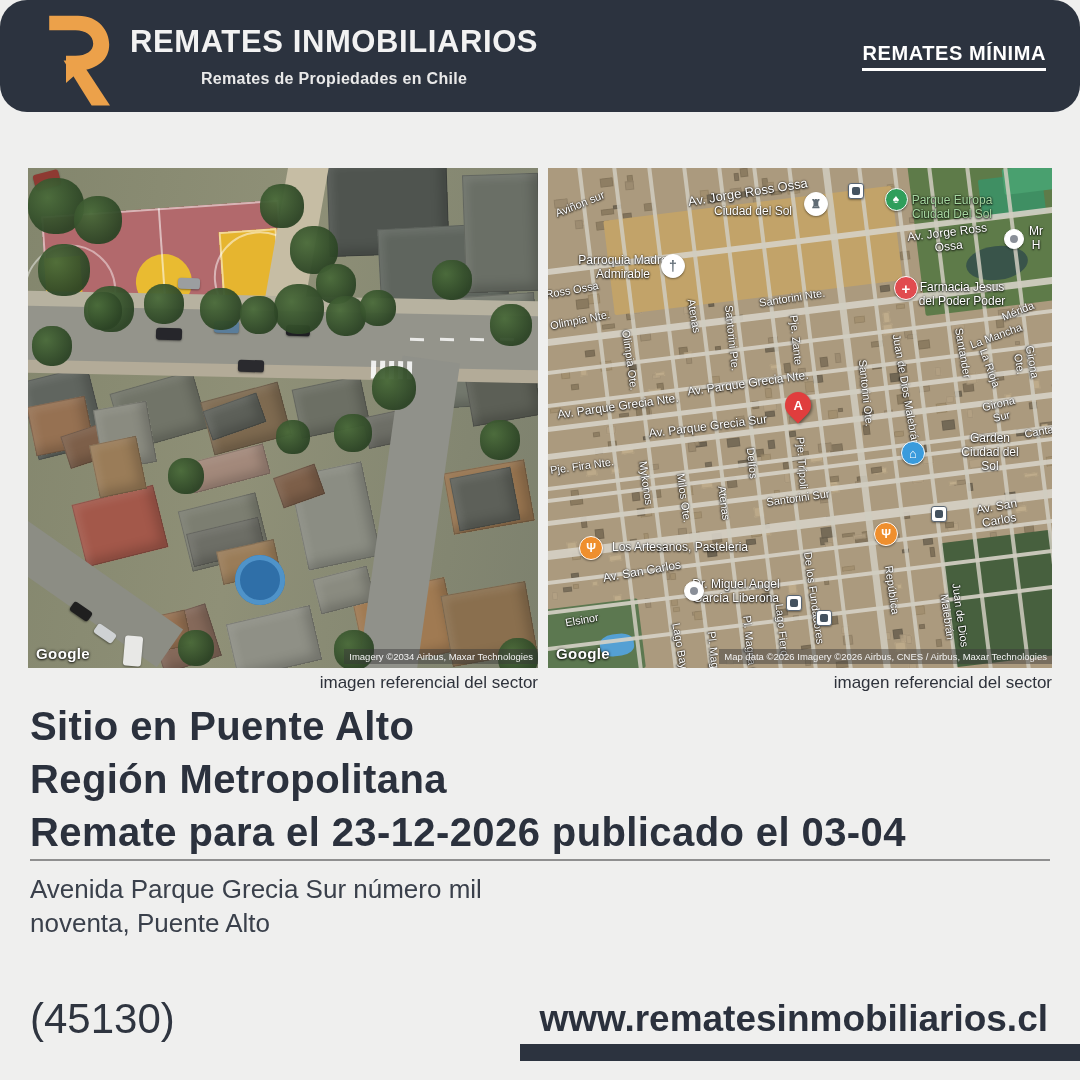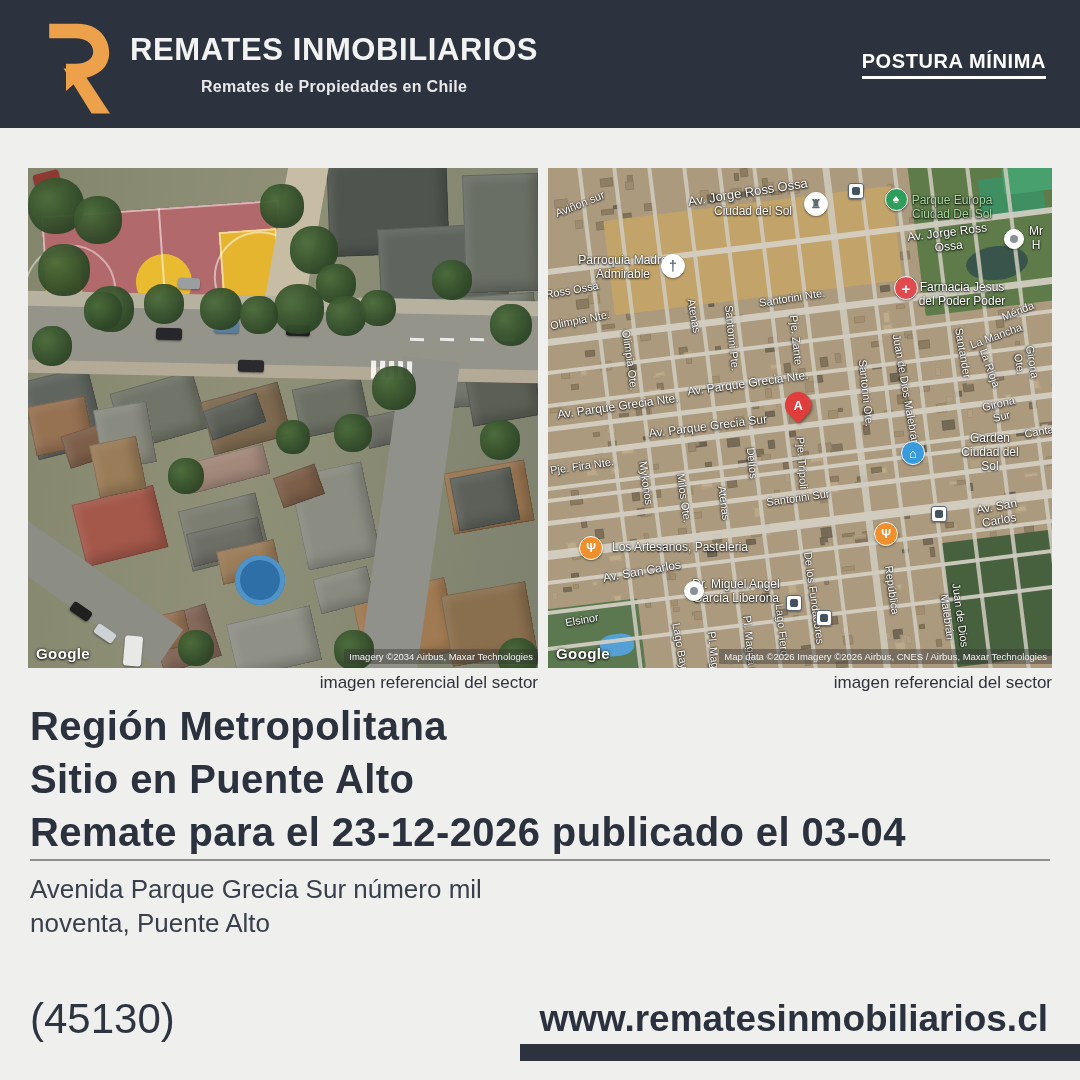--- a/index.html
+++ b/index.html
@@ -1,20 +1,20 @@
 <!DOCTYPE html>
 <html><head>
 <meta charset="utf-8">
 <style>
   html,body{margin:0;padding:0;}
   .page{position:relative;width:1080px;height:1080px;overflow:hidden;background:#efefee;
         font-family:"Liberation Sans",sans-serif;color:#2b313d;}
   
-  .hdr{position:absolute;left:0;top:0;width:1080px;height:128px;background:#2c333f;
-       display:flex;align-items:center;}
+  .hdr{position:absolute;left:0;top:0;width:1080px;height:112px;background:#2c333f;
+       display:flex;align-items:center;border-radius:27px;}
   .logo{margin:6px 0 0 30px;flex:0 0 auto;}
   .brandbox{margin-left:16px;}
   .brand{font-size:31px;font-weight:700;letter-spacing:.6px;color:#f2f2f2;}
   .tagline{font-size:16px;font-weight:700;color:#e9e9e9;margin-top:10px;letter-spacing:.3px;text-align:center;}
   .hright{margin-left:auto;margin-right:34px;text-align:right;}
   .postura{display:inline-block;font-size:20px;font-weight:800;color:#fff;letter-spacing:.6px;
            border-bottom:3px solid #fff;padding-bottom:3px;}
   .price{font-size:50px;font-weight:800;color:#fff;margin-top:9px;letter-spacing:.5px;}
   
   .maps-row{position:absolute;left:28px;top:168px;display:flex;gap:10px;}
@@ -49,21 +49,21 @@
   <div class="hdr">
     <svg class="logo" width="84" height="112" viewBox="0 0 105 120">
       <path d="M24,6 L60,6 C86,6 99,25 99,42 C99,61 85,72 62,75 L45,90 L45,56 L57,56 C70,56 79,50 79,41 C79,30 69,24 57,24 L24,24 Z" fill="#eca14a"></path>
       <path d="M42,62 L63,62 L100,118 L77,118 Z" fill="#eca14a"></path>
     </svg>
     <div class="brandbox">
       <div class="brand">REMATES INMOBILIARIOS</div>
       <div class="tagline">Remates de Propiedades en Chile</div>
     </div>
     <div class="hright">
-      <span class="postura">POSTURA MÍNIMA</span>
+      <span class="postura">REMATES MÍNIMA</span>
     </div>
   </div>
 
   <div class="maps-row">
     <div class="fig">
       <div class="canvas left">
         <div class="gwm">Google</div>
         <div class="attr">Imagery ©2034 Airbus, Maxar Technologies</div>
       <div style="position: absolute; left: 300px; top: -8px; width: 120px; height: 95px; background: rgb(79, 84, 79); transform: rotate(-2deg); box-shadow: rgba(0, 0, 0, 0.15) 0px 0px 0px 1px inset, rgba(0, 0, 0, 0.2) -6px -6px 12px inset, rgba(255, 255, 255, 0.12) 4px 4px 10px inset;"></div>
           <div style="position: absolute; left: 352px; top: 58px; width: 128px; height: 112px; background: rgb(95, 101, 94); transform: rotate(-3deg); box-shadow: rgba(0, 0, 0, 0.15) 0px 0px 0px 1px inset, rgba(0, 0, 0, 0.2) -6px -6px 12px inset, rgba(255, 255, 255, 0.12) 4px 4px 10px inset;"></div>
@@ -619,22 +619,22 @@
           </div>
           <div class="mk" style="position: absolute; left: 383px; top: 338px; width: 14px; height: 14px; background: rgb(255, 255, 255); border-radius: 3px; border: 1px solid rgb(90, 102, 115); display: flex; align-items: center; justify-content: center; z-index: 35; box-shadow: rgba(0, 0, 0, 0.4) 0px 1px 2px;">
             <div style="position: static; width: 8px; height: 8px; background: rgb(68, 82, 95); border-radius: 2px;"></div>
           </div>
         </div>
       <div class="cap">imagen referencial del sector</div>
     </div>
   </div>
 
   <div class="title">
+    <div>Sitio en Puente Alto</div>
     <div>Región Metropolitana</div>
-    <div>Sitio en Puente Alto</div>
     <div>Remate para el 23-12-2026 publicado el 03-04</div>
   </div>
   <div class="divider"></div>
   <div class="addr">
     <div>Avenida Parque Grecia Sur número mil</div>
     <div>noventa, Puente Alto</div>
   </div>
 
   <div class="code">(45130)</div>
   <div class="site">www.rematesinmobiliarios.cl</div>

